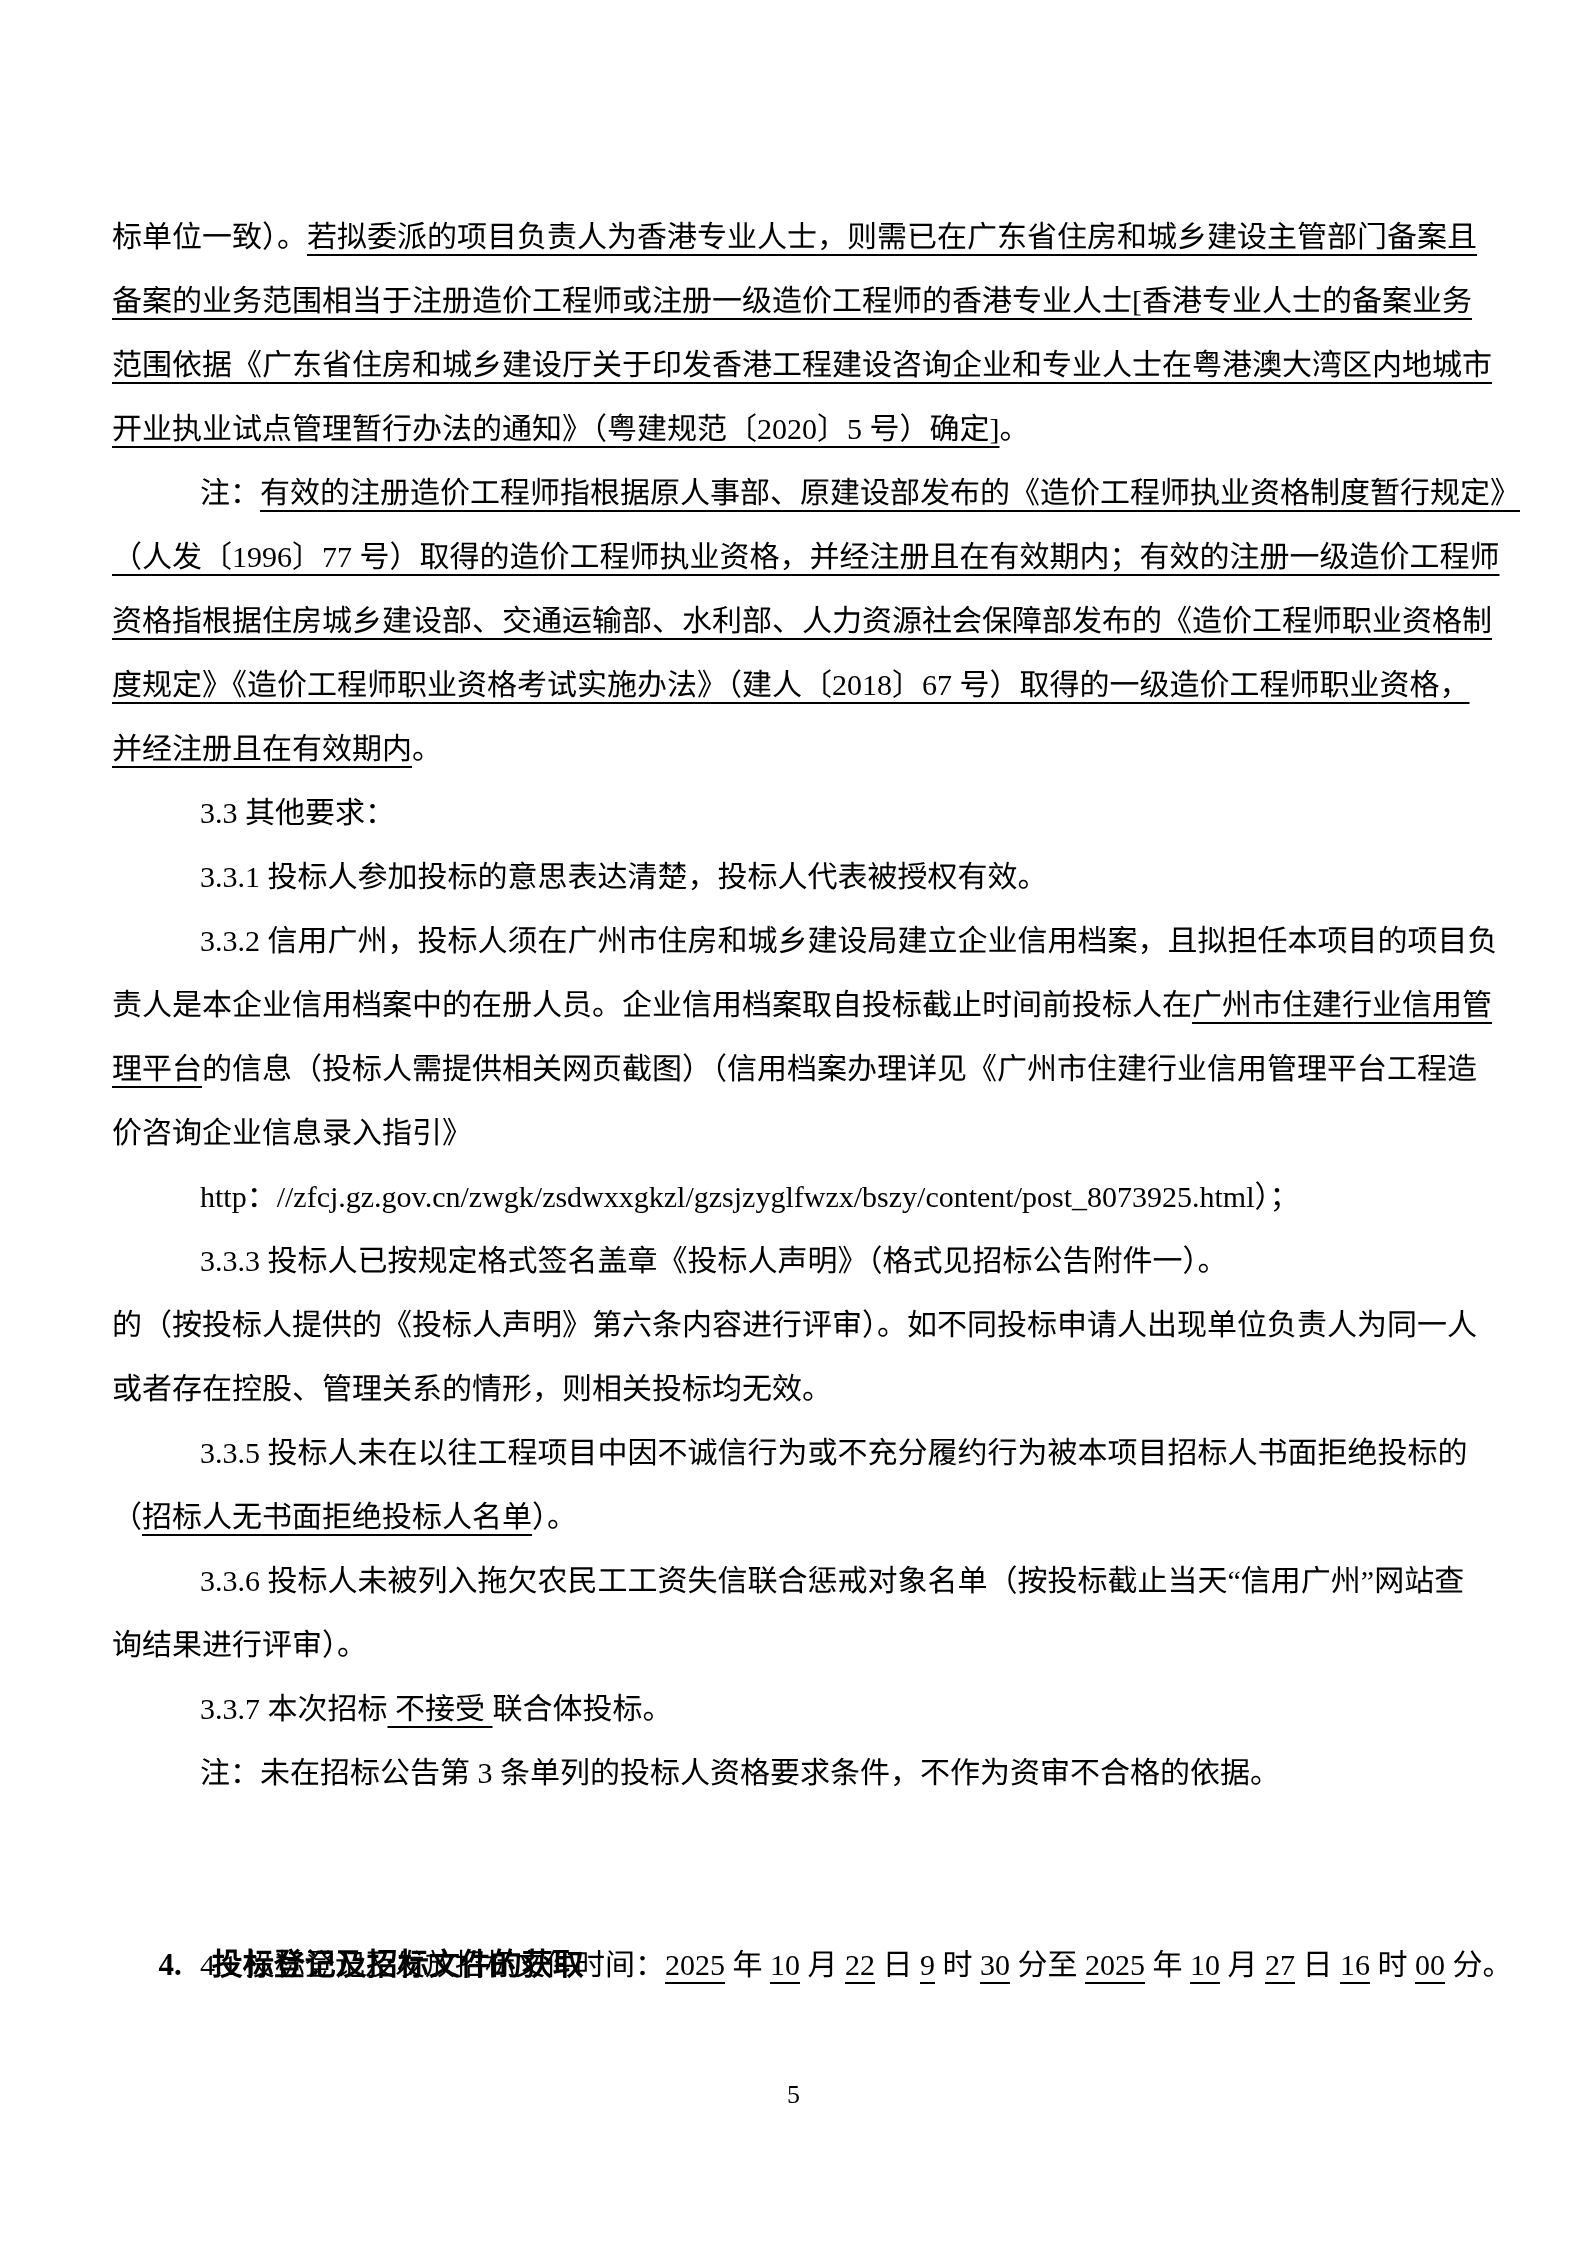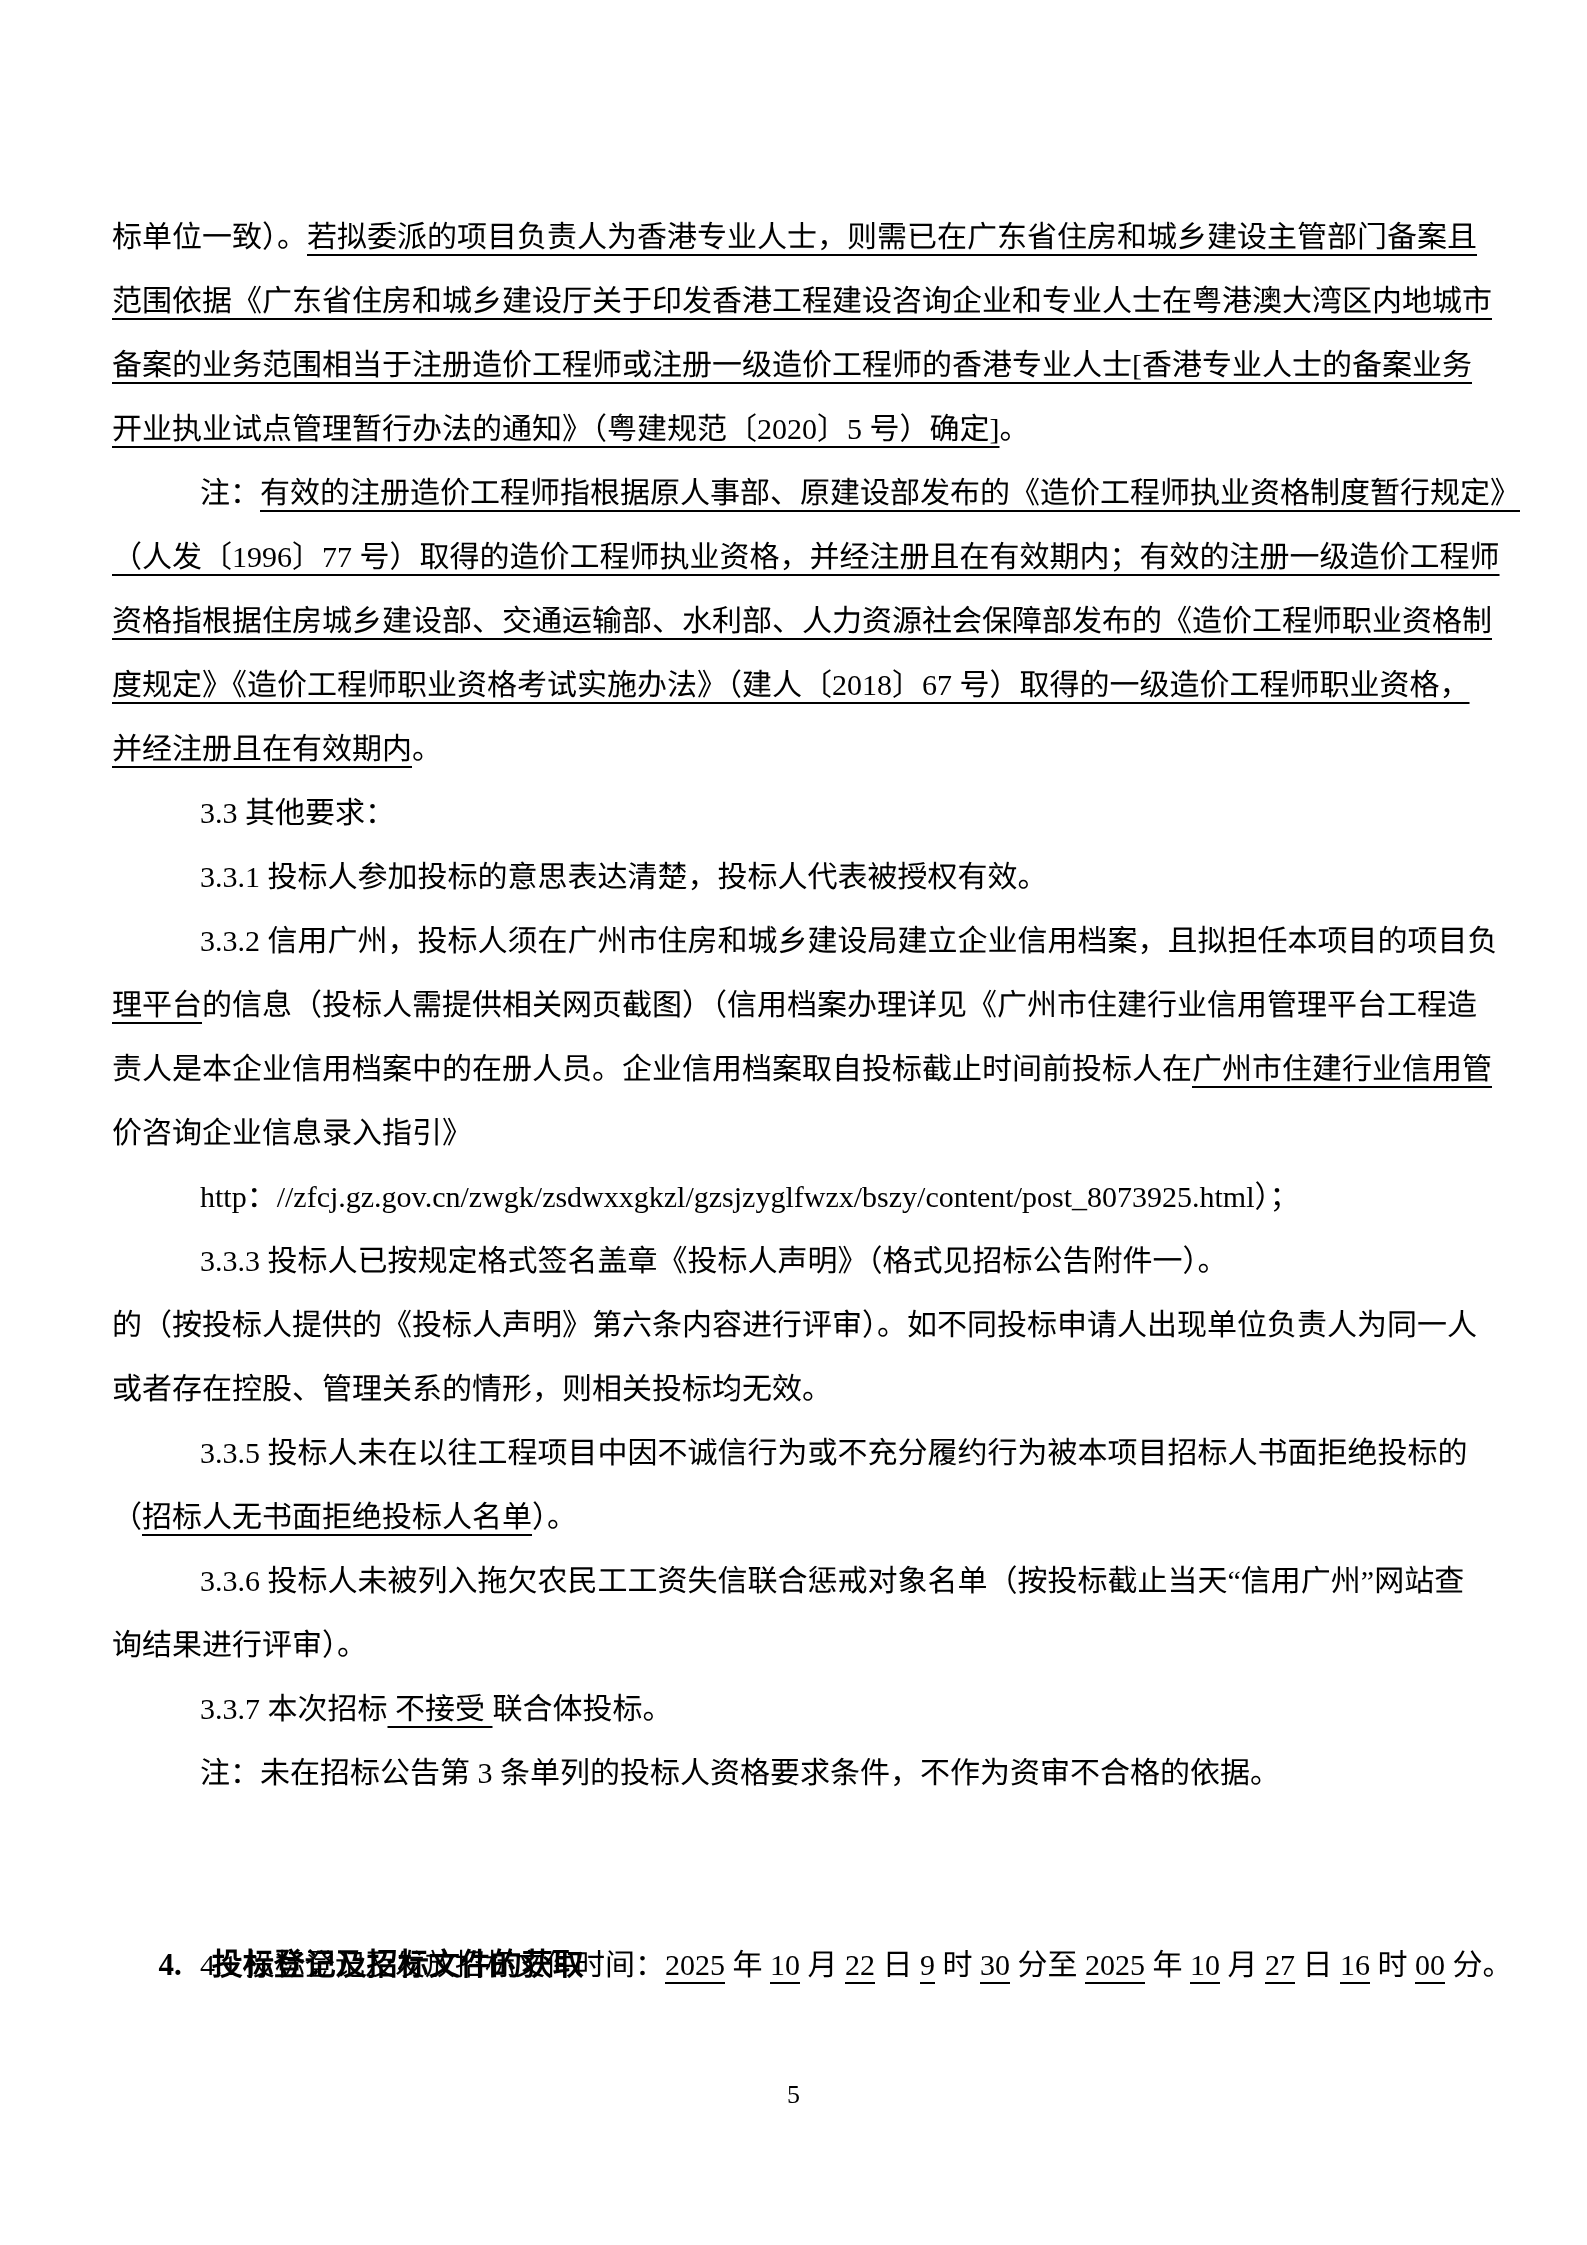--- a/index.html
+++ b/index.html
@@ -62,33 +62,33 @@
     line-height:30px;
   }
 </style>
 </head>
 <body>
 
 <div class="page">
   <div class="doc">
     <div id="body-lines">
         <div class="line"><span class="">标单位一致）。</span><span class="u ">若拟委派的项目负责人为香港专业人士，则需已在广东省住房和城乡建设主管部门备案且</span></div>
+        <div class="line"><span class="u ">备案的业务范围相当于注册造价工程师或注册一级造价工程师的香港专业人士[香港专业人士的备案业务</span></div>
         <div class="line"><span class="u ">范围依据《广东省住房和城乡建设厅关于印发香港工程建设咨询企业和专业人士在粤港澳大湾区内地城市</span></div>
-        <div class="line"><span class="u ">备案的业务范围相当于注册造价工程师或注册一级造价工程师的香港专业人士[香港专业人士的备案业务</span></div>
         <div class="line"><span class="u ">开业执业试点管理暂行办法的通知》（粤建规范〔2020〕5 号）确定]</span><span class="">。</span></div>
         <div class="line ind"><span class="">注：</span><span class="u ">有效的注册造价工程师指根据原人事部、原建设部发布的《造价工程师执业资格制度暂行规定》</span></div>
         <div class="line"><span class="u ">（人发〔1996〕77 号）取得的造价工程师执业资格，并经注册且在有效期内；有效的注册一级造价工程师</span></div>
         <div class="line"><span class="u ">资格指根据住房城乡建设部、交通运输部、水利部、人力资源社会保障部发布的《造价工程师职业资格制</span></div>
         <div class="line"><span class="u ">度规定》《造价工程师职业资格考试实施办法》（建人〔2018〕67 号）取得的一级造价工程师职业资格，</span></div>
         <div class="line"><span class="u ">并经注册且在有效期内</span><span class="">。</span></div>
         <div class="line ind"><span class="">3.3 其他要求：</span></div>
         <div class="line ind"><span class="">3.3.1 投标人参加投标的意思表达清楚，投标人代表被授权有效。</span></div>
         <div class="line ind"><span class="">3.3.2 信用广州，投标人须在广州市住房和城乡建设局建立企业信用档案，且拟担任本项目的项目负</span></div>
+        <div class="line"><span class="">责人是本企业信用档案中的在册人员。企业信用档案取自投标截止时间前投标人在</span><span class="u ">广州市住建行业信用管</span></div>
         <div class="line"><span class="u ">理平台</span><span class="">的信息（投标人需提供相关网页截图）（信用档案办理详见《广州市住建行业信用管理平台工程造</span></div>
-        <div class="line"><span class="">责人是本企业信用档案中的在册人员。企业信用档案取自投标截止时间前投标人在</span><span class="u ">广州市住建行业信用管</span></div>
         <div class="line"><span class="">价咨询企业信息录入指引》</span></div>
         <div class="line ind"><span class="">http：//zfcj.gz.gov.cn/zwgk/zsdwxxgkzl/gzsjzyglfwzx/bszy/content/post_8073925.html）；</span></div>
         <div class="line ind"><span class="">3.3.3 投标人已按规定格式签名盖章《投标人声明》（格式见招标公告附件一）。</span></div>
         <div class="line"><span class="">的（按投标人提供的《投标人声明》第六条内容进行评审）。如不同投标申请人出现单位负责人为同一人</span></div>
         <div class="line"><span class="">或者存在控股、管理关系的情形，则相关投标均无效。</span></div>
         <div class="line ind"><span class="">3.3.5 投标人未在以往工程项目中因不诚信行为或不充分履约行为被本项目招标人书面拒绝投标的</span></div>
         <div class="line"><span class="">（</span><span class="u ">招标人无书面拒绝投标人名单</span><span class="">）。</span></div>
         <div class="line ind"><span class="">3.3.6 投标人未被列入拖欠农民工工资失信联合惩戒对象名单（按投标截止当天“信用广州”网站查</span></div>
         <div class="line"><span class="">询结果进行评审）。</span></div>
         <div class="line ind"><span class="">3.3.7 本次招标</span><span class="u b"> 不接受 </span><span class="">联合体投标。</span></div>

